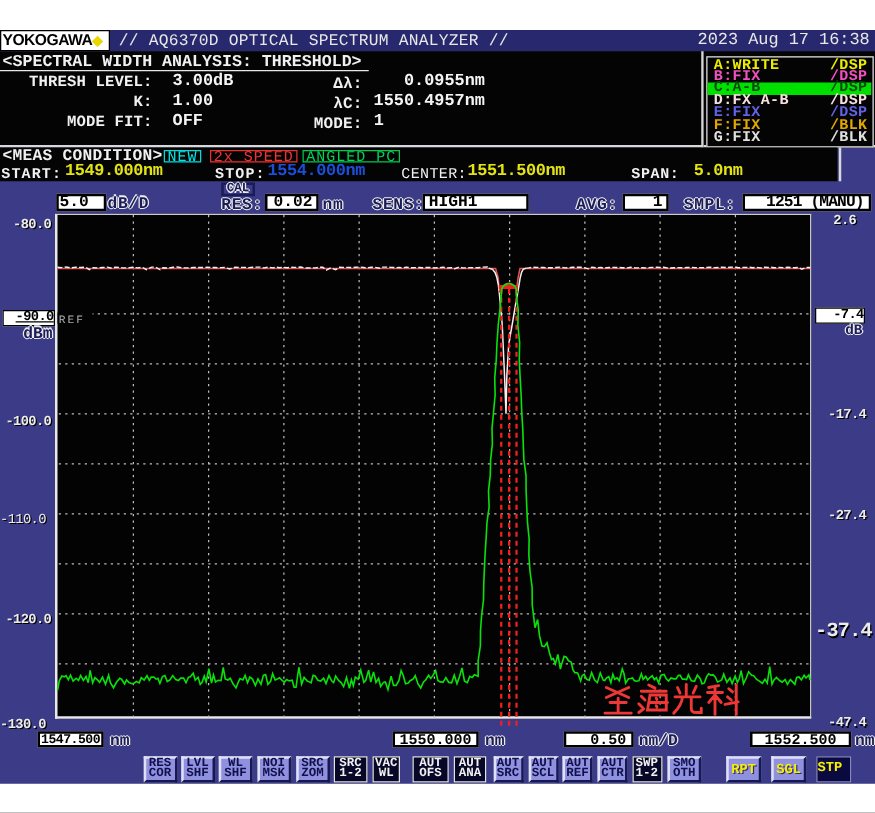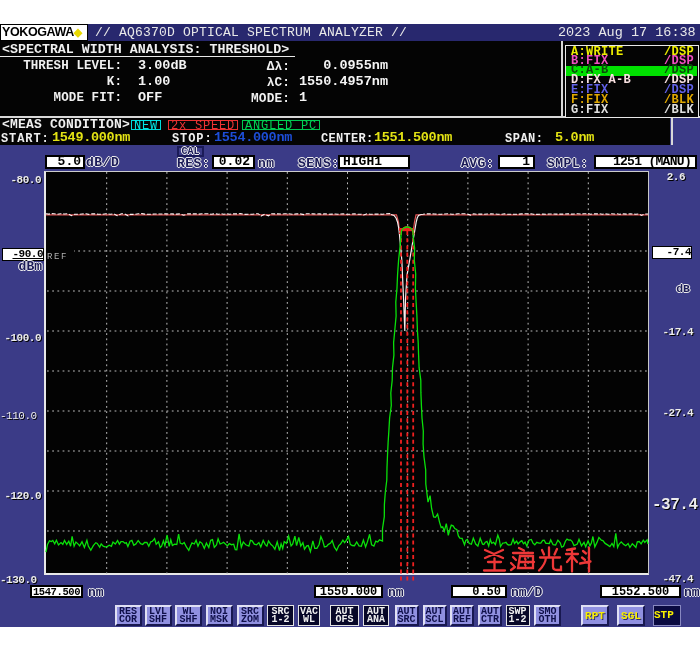--- a/index.html
+++ b/index.html
@@ -54,33 +54,33 @@
 <div class="abs" style="left:671px;top:118px;width:2px;height:27px;background:#d8d8d8;"></div>
 <div class="abs mono" style="left:2px;top:120px;color:#f0f0f0;font-weight:bold;font-size:13px;line-height:10px;letter-spacing:0.2px;">&lt;MEAS CONDITION&gt;</div>
 <div class="abs mono" style="left:131px;top:119.5px;height:10.5px;border:1px solid #00dcdc;color:#00e6e6;font-size:12px;line-height:10px;padding:0 2px;letter-spacing:0.8px;">NEW</div>
 <div class="abs mono" style="left:168px;top:119.5px;height:10.5px;border:1px solid #e83030;color:#f03434;font-size:12px;line-height:10px;padding:0 2px;letter-spacing:0.8px;">2x SPEED</div>
 <div class="abs mono" style="left:242px;top:119.5px;height:10.5px;border:1px solid #00c850;color:#00d455;font-size:12px;line-height:10px;padding:0 2px;letter-spacing:0.8px;">ANGLED PC</div>
 
 <div class="abs mono" style="left:1px;top:134px;color:#f0f0f0;font-weight:bold;font-size:12px;line-height:10px;letter-spacing:0.9px;">START:</div>
 <div class="abs mono" style="left:52px;top:132px;color:#e2e214;font-weight:bold;font-size:13.5px;line-height:12px;letter-spacing:-0.3px;">1549.000nm</div>
 <div class="abs mono" style="left:172px;top:134px;color:#f0f0f0;font-weight:bold;font-size:12px;line-height:10px;letter-spacing:0.9px;">STOP:</div>
 <div class="abs mono" style="left:214px;top:132px;color:#1d4ed8;font-weight:bold;font-size:13.5px;line-height:12px;letter-spacing:-0.3px;">1554.000nm</div>
-<div class="abs mono" style="left:321px;top:134px;color:#f0f0f0;font-weight:bold;font-size:12px;line-height:10px;letter-spacing:0.3px;">CENTER:</div>
+<div class="abs mono" style="left:321px;top:134px;color:#f0f0f0;font-weight:normal;font-size:12px;line-height:10px;letter-spacing:0.3px;">CENTER:</div>
 <div class="abs mono" style="left:374px;top:132px;color:#e2e214;font-weight:bold;font-size:13.5px;line-height:12px;letter-spacing:-0.3px;">1551.500nm</div>
 <div class="abs mono" style="left:505px;top:134px;color:#f0f0f0;font-weight:bold;font-size:12px;line-height:10px;letter-spacing:0.5px;">SPAN:</div>
 <div class="abs mono" style="left:555px;top:132px;color:#e2e214;font-weight:bold;font-size:13.5px;line-height:12px;letter-spacing:-0.3px;">5.0nm</div>
 
-<div class="wbox" style="left:45px;top:155px;width:40px;height:14px;justify-content:flex-end;padding-right:2px;">5.0</div>
+<div class="wbox" style="left:45px;top:155px;width:40px;height:14px;justify-content:flex-end;padding-right:12px;">5.0</div>
 <div class="abs dk mono" style="left:86px;top:157px;font-size:13px;line-height:11px;letter-spacing:0.5px;">dB/D</div>
 <div class="abs mono dk" style="left:177px;top:146px;width:27px;height:11px;border:2px solid #1b1b58;font-size:10px;line-height:8px;text-align:center;">CAL</div>
 <div class="abs dk mono" style="left:177px;top:158px;font-size:13px;line-height:11px;letter-spacing:0.5px;">RES:</div>
 <div class="wbox" style="left:212px;top:155px;width:43px;height:14px;justify-content:flex-end;padding-right:3px;">0.02</div>
 <div class="abs dk mono" style="left:258px;top:158px;font-size:13px;line-height:11px;letter-spacing:0.5px;">nm</div>
 <div class="abs dk mono" style="left:298px;top:158px;font-size:13px;line-height:11px;letter-spacing:0.5px;">SENS:</div>
-<div class="wbox" style="left:338px;top:155px;width:72px;height:14px;padding-left:3px;">HIGH1</div>
+<div class="wbox" style="left:338px;top:155px;width:85px;height:14px;padding-left:3px;">HIGH1</div>
 <div class="abs dk mono" style="left:461px;top:158px;font-size:13px;line-height:11px;letter-spacing:0.5px;">AVG:</div>
 <div class="wbox" style="left:498px;top:155px;width:37px;height:14px;justify-content:flex-end;padding-right:3px;">1</div>
 <div class="abs dk mono" style="left:547px;top:158px;font-size:13px;line-height:11px;letter-spacing:0.5px;">SMPL:</div>
 <div class="wbox" style="left:594px;top:155px;width:103px;height:14px;justify-content:flex-end;padding-right:4px;letter-spacing:-0.7px;">1251 (MANU)</div>
 
 <div class="abs" style="left:44px;top:171px;width:605px;height:404px;background:#030303;border-left:2px solid #e8e8e8;border-bottom:2px solid #e8e8e8;border-right:1px solid #c8c8c8;border-top:1px solid #cccccc;"></div>
 <svg class="abs" style="left:0;top:0;" width="700" height="650" viewBox="0 0 700 650">
   <g stroke="#bcbcbc" stroke-width="1" stroke-dasharray="1.8,3.4">
     <line x1="106.7" y1="172" x2="106.7" y2="574"></line>
     <line x1="166.9" y1="172" x2="166.9" y2="574"></line>
@@ -131,21 +131,21 @@
 <div class="abs mono" style="left:0;top:175px;width:41px;text-align:right;color:#ececec;font-weight:bold;font-size:11px;line-height:10px;letter-spacing:-0.5px;text-shadow:1px 1px 0 #000;">-80.0</div>
 <div class="abs" style="left:2px;top:248px;width:42px;height:13px;background:#fff;border:1px solid #000;color:#000;font-weight:bold;font-size:11px;line-height:11px;text-align:right;letter-spacing:-0.5px;font-family:'Liberation Mono';text-decoration:underline;">-90.0</div>
 <div class="abs dk mono" style="left:0px;top:262px;width:42px;text-align:right;font-size:13px;line-height:10px;letter-spacing:0px;">dBm</div>
 <div class="abs mono" style="left:0;top:333px;width:41px;text-align:right;color:#ececec;font-weight:bold;font-size:11px;line-height:10px;letter-spacing:-0.5px;text-shadow:1px 1px 0 #000;">-100.0</div>
 <div class="abs mono" style="left:0;top:411px;width:25px;text-align:right;color:#ececec;font-weight:normal;font-size:11px;line-height:10px;letter-spacing:-0.5px;text-shadow:1px 1px 0 #000;">-110.0</div>
 <div class="abs mono" style="left:0;top:491px;width:41px;text-align:right;color:#ececec;font-weight:bold;font-size:11px;line-height:10px;letter-spacing:-0.5px;text-shadow:1px 1px 0 #000;">-120.0</div>
 <div class="abs mono" style="left:0;top:575px;width:33px;text-align:right;color:#ececec;font-weight:bold;font-size:11px;line-height:10px;letter-spacing:-0.5px;text-shadow:1px 1px 0 #000;">-130.0</div>
 
 <div class="abs mono" style="left:652px;top:172px;width:33px;text-align:right;color:#ececec;font-weight:bold;font-size:11px;line-height:10px;letter-spacing:-0.5px;text-shadow:1px 1px 0 #000;">2.6</div>
 <div class="abs" style="left:652px;top:246px;width:40px;height:13px;background:#fff;border:1px solid #000;color:#000;font-weight:bold;font-size:11px;line-height:11px;text-align:right;letter-spacing:-0.5px;font-family:'Liberation Mono';">-7.4</div>
-<div class="abs dk mono" style="left:652px;top:260px;width:38px;text-align:right;font-size:11.5px;line-height:10px;margin-top:24px;">dB</div>
+<div class="abs dk mono" style="left:652px;top:260px;width:38px;text-align:right;font-size:11.5px;line-height:10px;">dB</div>
 <div class="abs mono" style="left:652px;top:327px;width:41px;text-align:right;color:#ececec;font-weight:bold;font-size:11px;line-height:10px;letter-spacing:-0.5px;text-shadow:1px 1px 0 #000;">-17.4</div>
 <div class="abs mono" style="left:652px;top:408px;width:41px;text-align:right;color:#ececec;font-weight:bold;font-size:11px;line-height:10px;letter-spacing:-0.5px;text-shadow:1px 1px 0 #000;">-27.4</div>
 <div class="abs mono" style="left:652px;top:500px;width:41px;text-align:right;color:#ececec;font-weight:bold;font-size:16px;line-height:10px;letter-spacing:-0.5px;text-shadow:1px 1px 0 #000;">-37.4</div>
 <div class="abs mono" style="left:652px;top:574px;width:41px;text-align:right;color:#ececec;font-weight:bold;font-size:11px;line-height:10px;letter-spacing:-0.5px;text-shadow:1px 1px 0 #000;">-47.4</div>
 
 <div class="wbox" style="left:30px;top:585px;width:53px;height:13px;justify-content:center;font-size:10.5px;letter-spacing:-0.4px;">1547.500</div>
 <div class="abs dk mono" style="left:88px;top:587px;font-size:13px;line-height:11px;">nm</div>
 <div class="wbox" style="left:314px;top:585px;width:69px;height:13px;justify-content:center;font-size:12px;letter-spacing:0px;">1550.000</div>
 <div class="abs dk mono" style="left:388px;top:587px;font-size:13px;line-height:11px;">nm</div>
 <div class="wbox" style="left:451px;top:585px;width:56px;height:13px;justify-content:flex-end;padding-right:4px;font-size:12px;">0.50</div>

